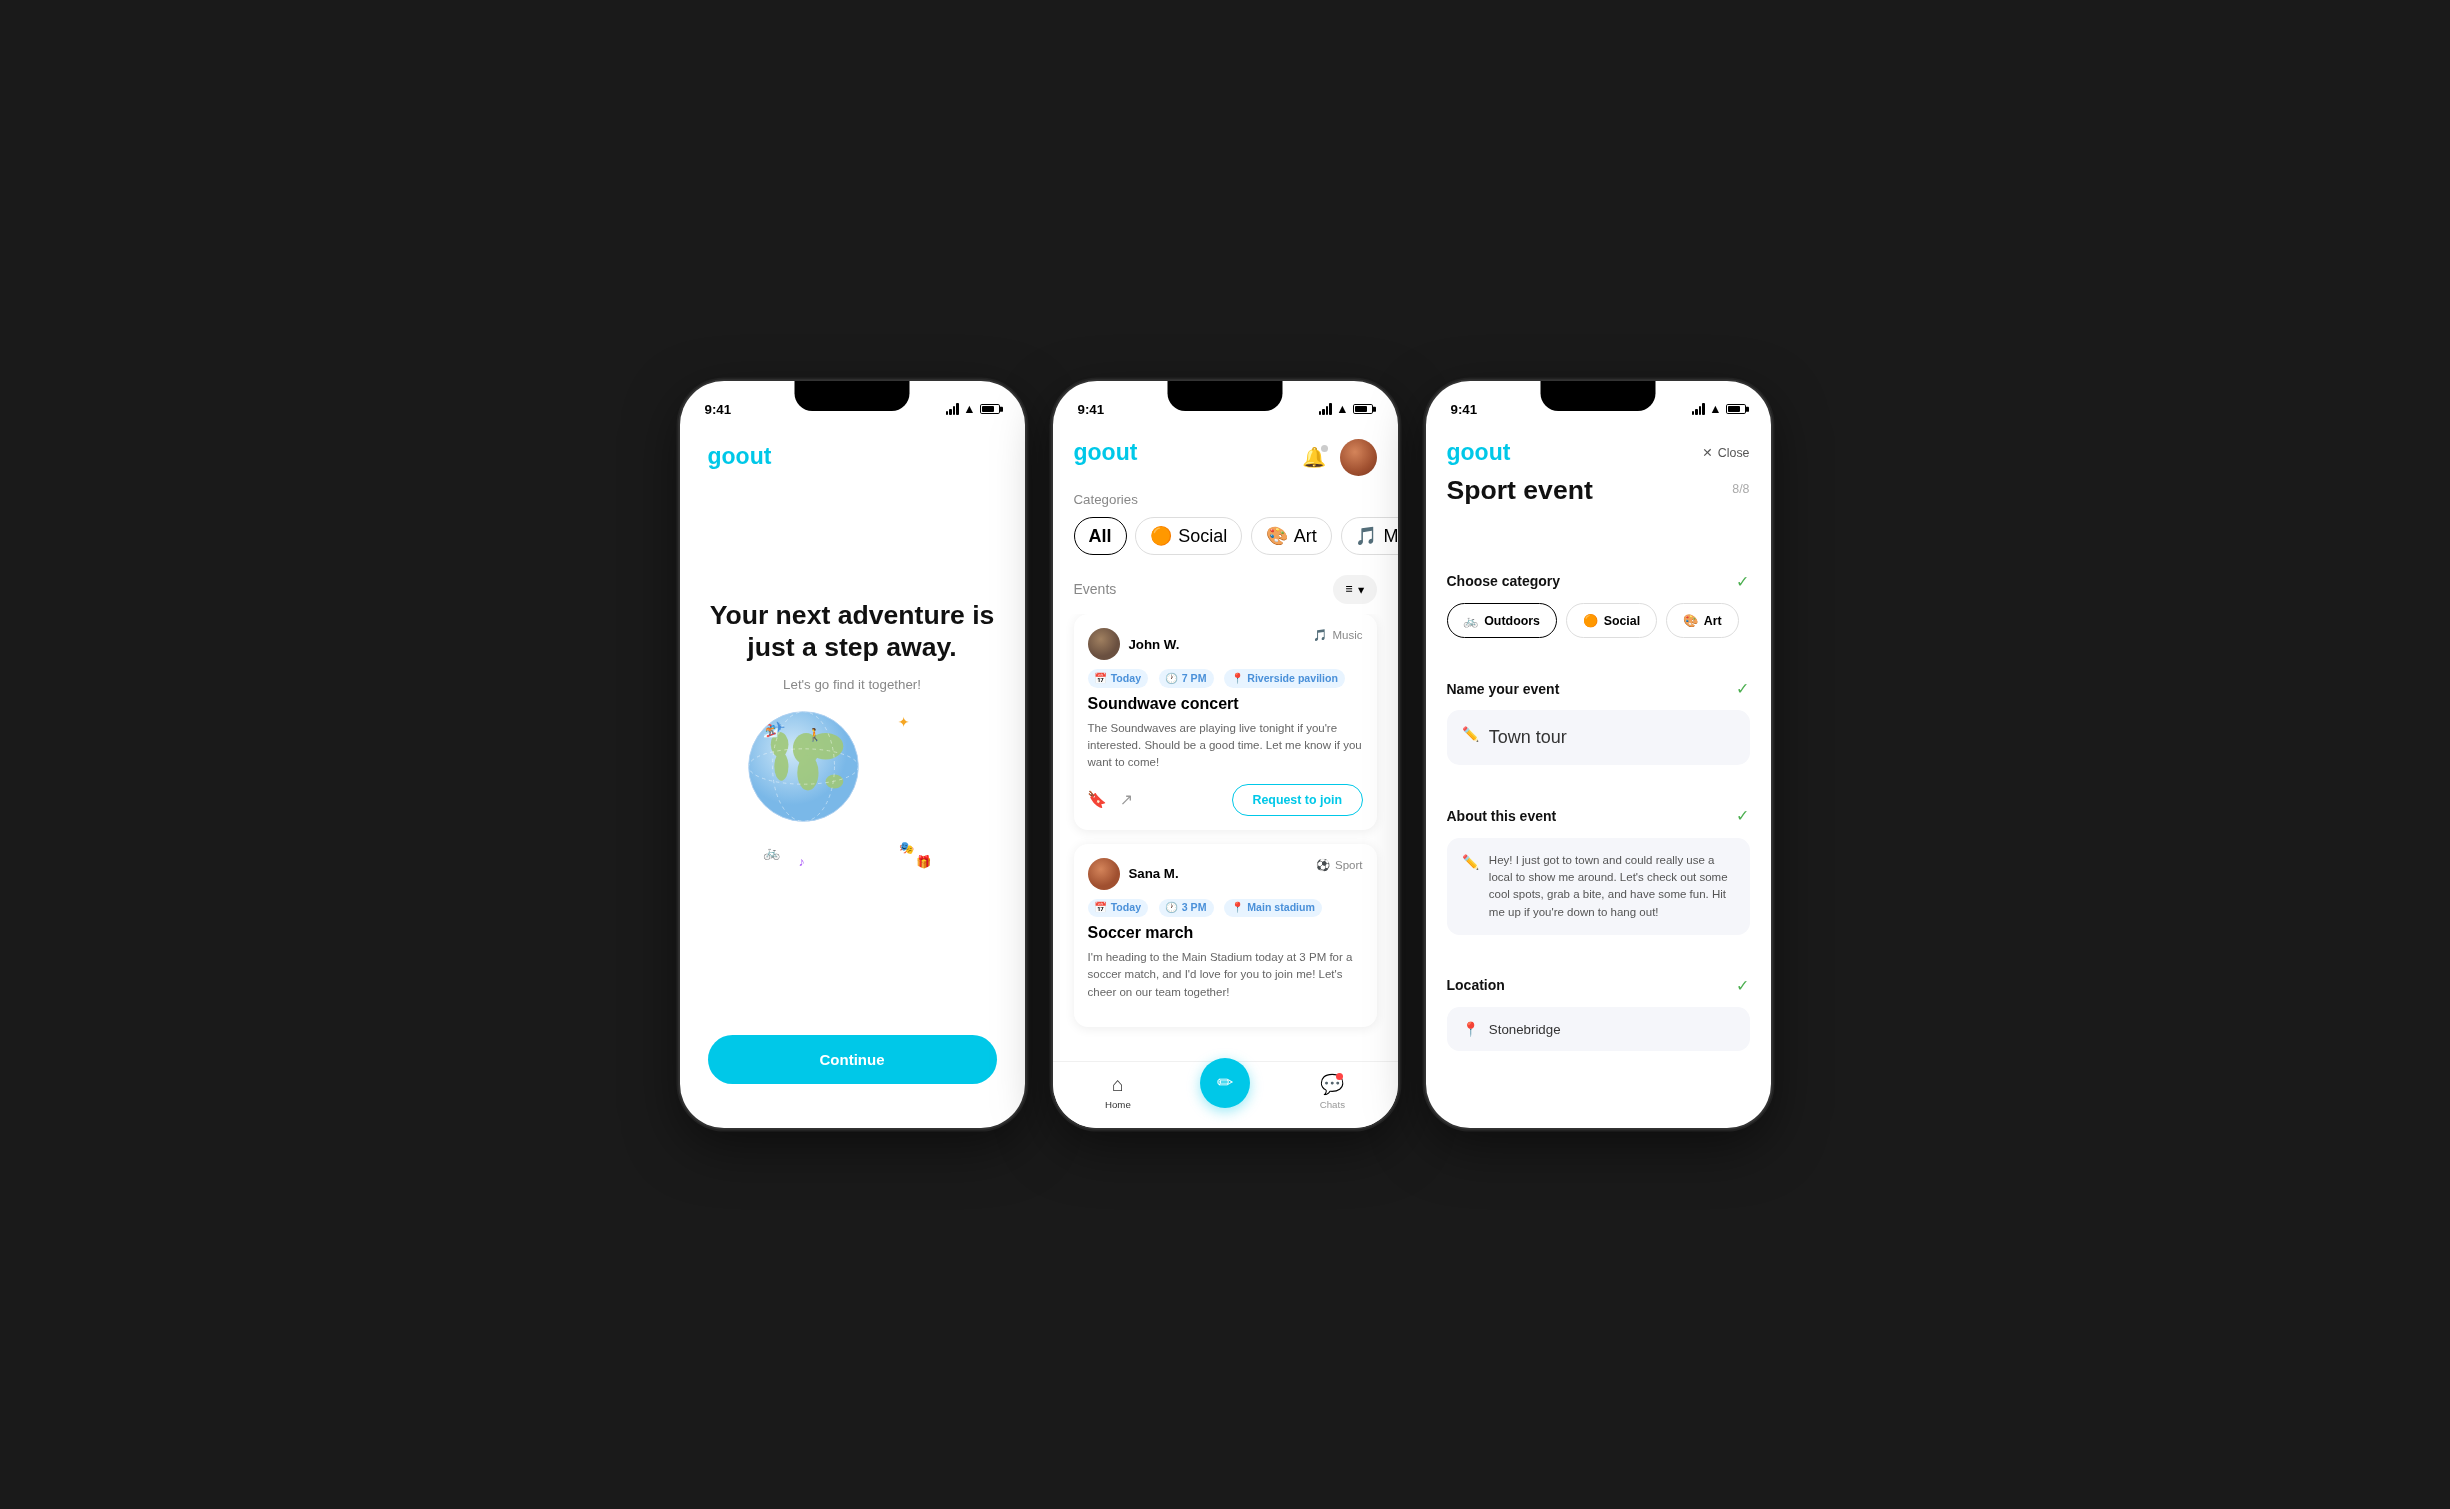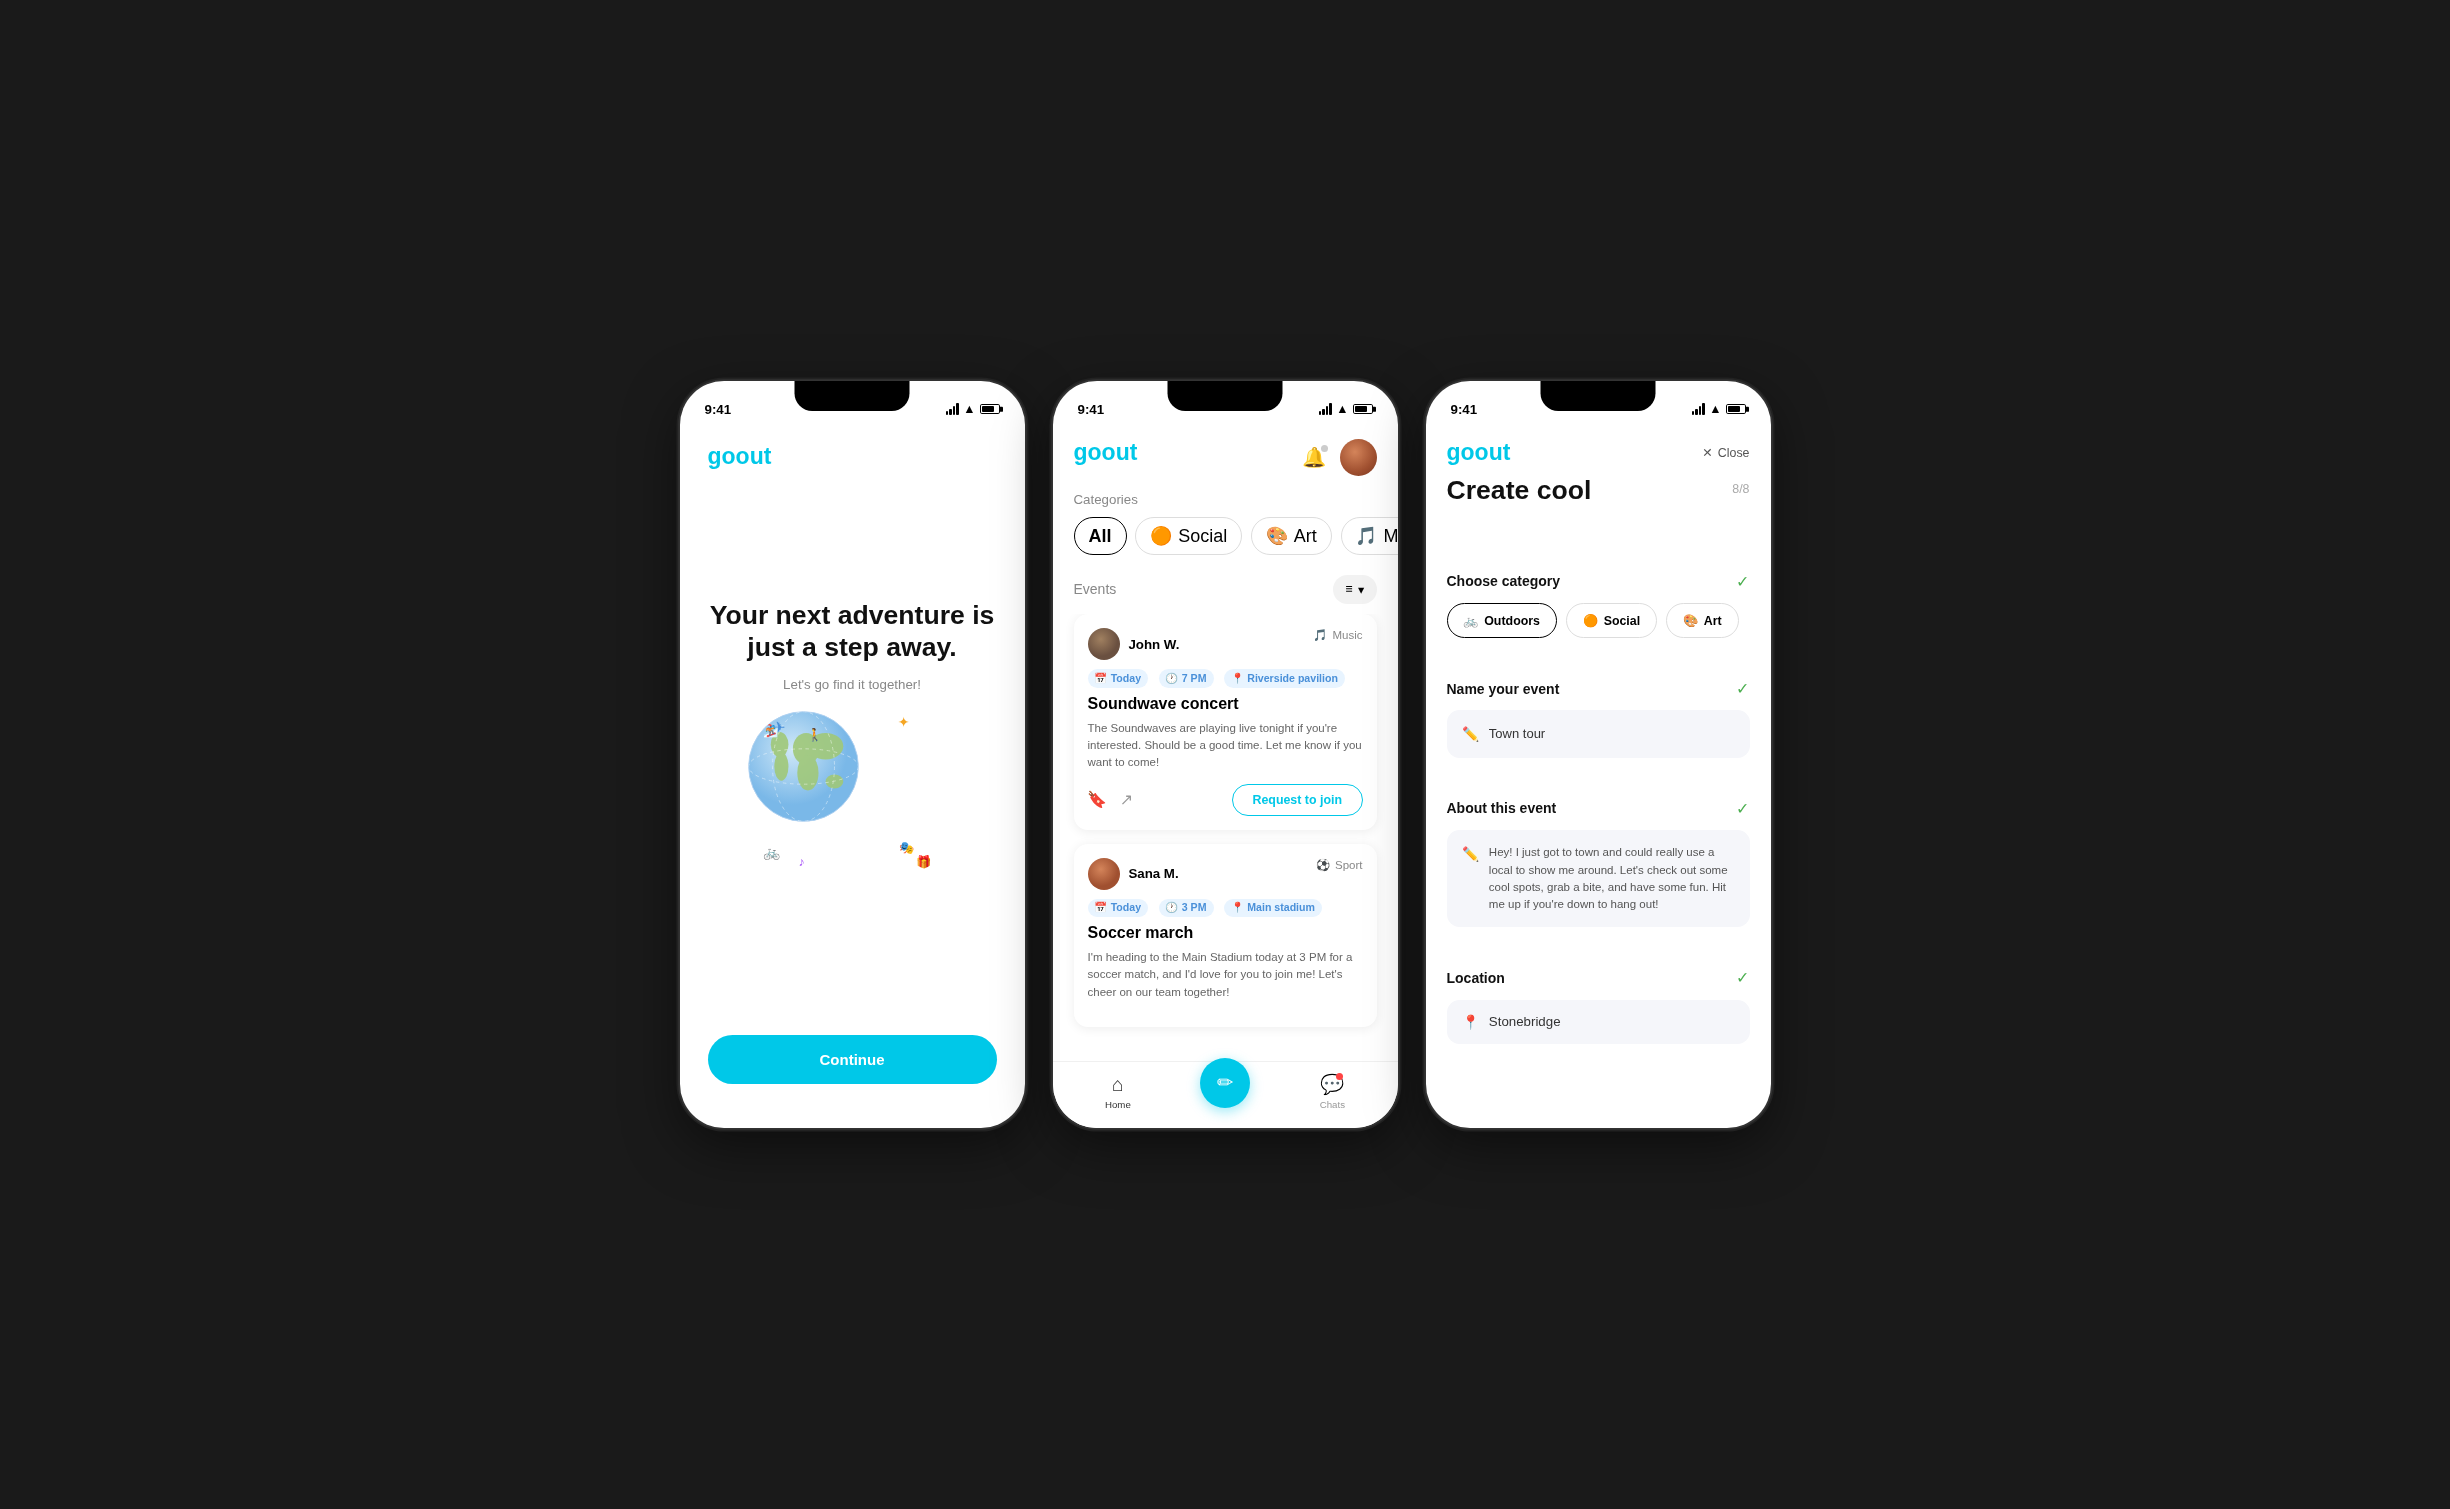--- a/index.html
+++ b/index.html
@@ -434,21 +434,21 @@
       padding: 14px 16px;
       display: flex;
       align-items: flex-start;
       gap: 8.9px;
     }
     .input-field textarea,
     .input-field span.field-value {
       background: transparent;
       border: none;
       outline: none;
-      font-size: 13px;
+      font-size: 18px;
       color: #333;
       flex: 1;
       resize: none;
       font-family: inherit;
       line-height: 1.5;
     }
     .field-icon {
       font-size: 14px;
       color: #aaa;
       margin-top: 1.8px;
@@ -750,21 +750,21 @@
           <span>go</span><span style="color:#00c8e8">out</span>
         </div>
         <button class="close-btn">
           <span>✕</span>
           <span>Close</span>
         </button>
       </div>
 
       <div class="create-content">
         <div style="display:flex;justify-content:space-between;align-items:flex-start;margin-bottom:17.7px;">
-          <h1 class="create-title">Create cool</h1>
+          <h1 class="create-title">Sport event</h1>
           <span class="step-counter" style="margin-top:7px;">8/8</span>
         </div>
 
         <div class="form-section">
           <div class="form-section-header">
             <span class="form-section-label">Choose category</span>
             <span class="check-icon">✓</span>
           </div>
           <div class="category-row">
             <div class="cat-chip selected">

